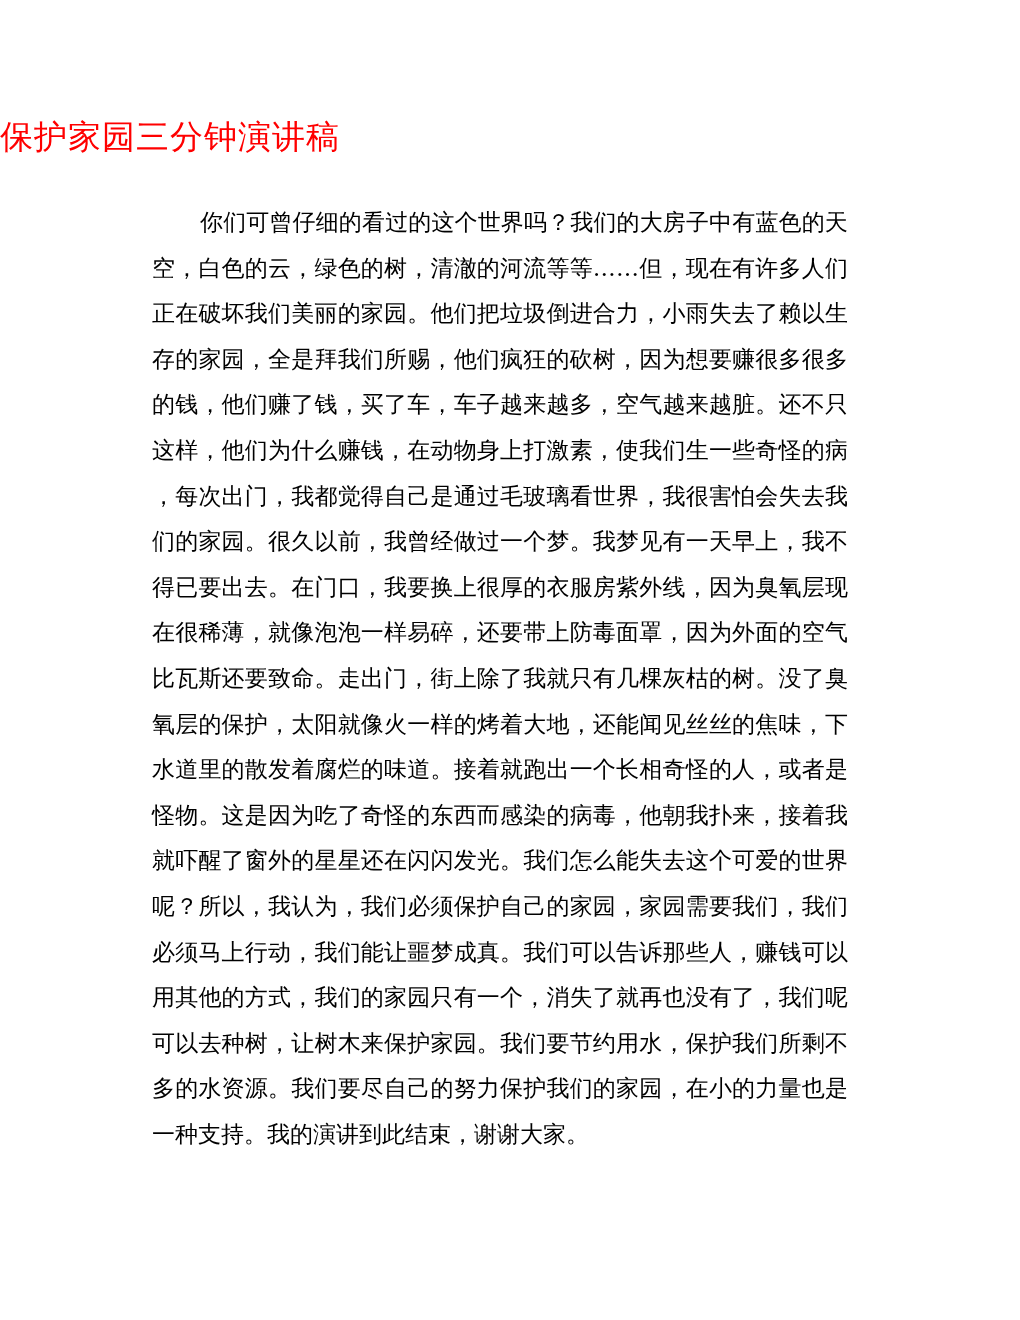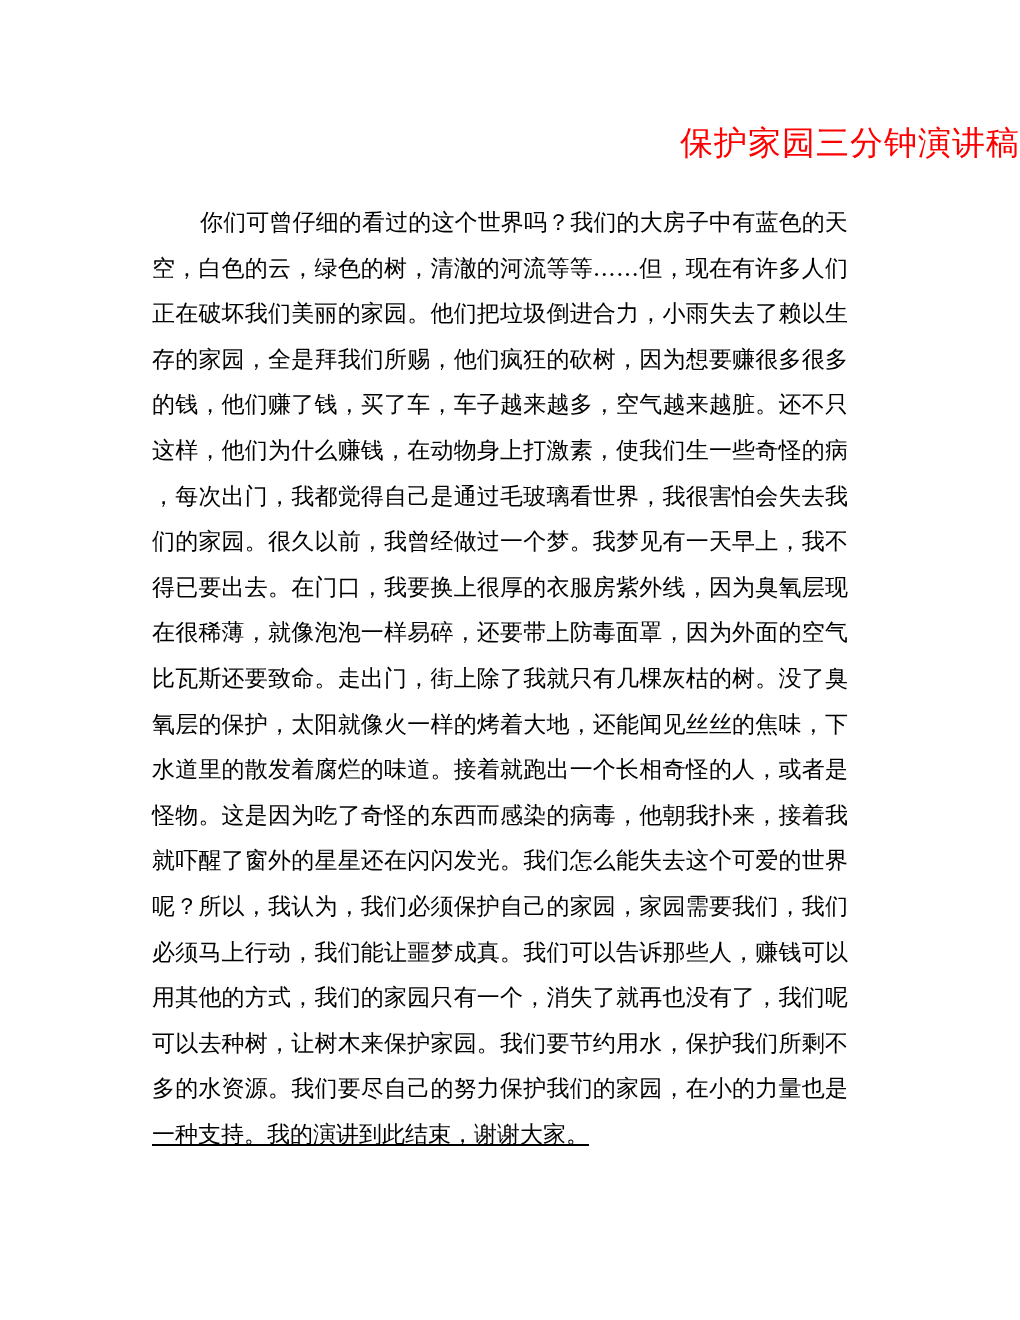--- a/index.html
+++ b/index.html
@@ -1,25 +1,25 @@
 <!DOCTYPE html>
 <html><head>
 <meta charset="utf-8">
 <style>
   html, body { margin: 0; padding: 0; background: #ffffff; }
   body { width: 1020px; height: 1320px; position: relative; overflow: hidden;
          font-family: "DejaVu Serif", "Liberation Serif", serif; color: #000; }
-  .title { position: absolute; left: 0; width: 1020px; top: 120px; text-align: right;
+  .title { position: absolute; left: 0; width: 1020px; top: 114px; text-align: left;
            font-size: 33px; line-height: 46px; color: #ff0000; letter-spacing: 1px; }
   .body-text { position: absolute; left: 152px; top: 200px; width: 696px; }
   .line { height: 45.6px; line-height: 45.6px; font-size: 23px; white-space: nowrap;
           display: flex; justify-content: space-between; }
   .line span.ch { display: inline-block; }
   .line.indent { padding-left: 48px; }
-  .line.last { justify-content: flex-start; text-decoration: underline; }
+  .line.last { justify-content: flex-start; }
   .line.first { justify-content: flex-start; }
 </style>
 </head>
 <body>
 
 <div class="title">保护家园三分钟演讲稿</div>
 
 <div class="body-text">
   <div class="line indent">
       <span class="ch">你</span>

